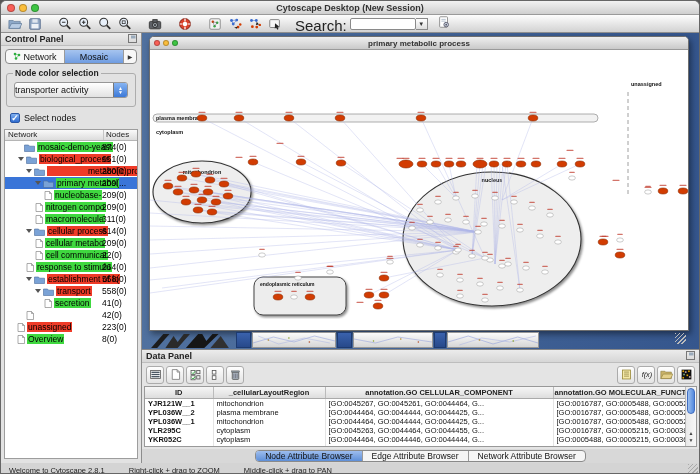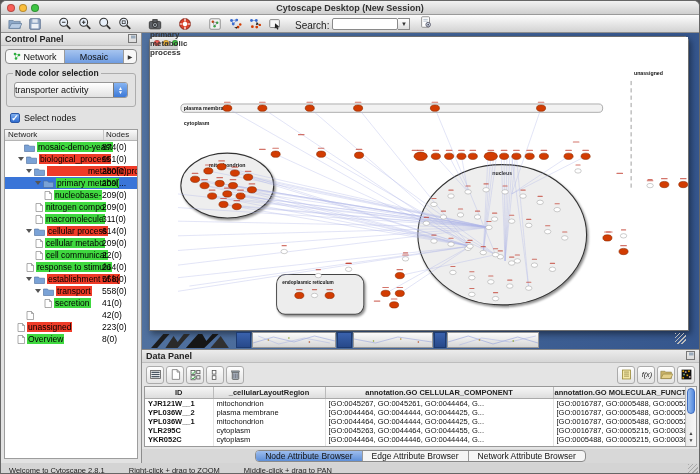--- a/index.html
+++ b/index.html
@@ -9,21 +9,21 @@
   .titlebar{height:14px;background:linear-gradient(#f2f2f2,#cfcfcf);border-bottom:1px solid #9a9a9a;position:relative;display:flex;align-items:center;border-radius:5px 5px 0 0;}
   .lights{display:flex;gap:4px;margin-left:6px;}
   .light{width:8px;height:8px;border-radius:50%;border:0.5px solid rgba(0,0,0,.25);}
   .l-red{background:#f95f57}.l-yel{background:#fbbe3c}.l-grn{background:#3ec544}
   .titlebar .t{position:absolute;left:0;right:0;text-align:center;font-size:9px;font-weight:bold;color:#333;}
   
   .toolbar{height:18px;background:linear-gradient(#fdfdfd,#d2d2d2);border-bottom:1px solid #8e8e8e;display:flex;align-items:center;padding:0 4px;}
   .tb-icon{width:16px;height:15px;margin:0 2px;display:inline-flex;align-items:center;justify-content:center;}
   .tb-icon svg{width:14px;height:14px;}
   .tb-gap{margin-left:12px;}
-  .search-lab{font-size:10px;color:#222;margin:4px 3px 0 10px;}
+  .search-lab{font-size:15px;color:#222;margin:4px 3px 0 10px;}
   .search-box{width:66px;height:12px;border:1px solid #8a8a8a;border-radius:2px;font-size:9px;padding:0 2px;background:#fff;}
   .drop-btn{width:12px;height:12px;border:1px solid #8a8a8a;border-left:none;background:linear-gradient(#fff,#ddd);font-size:6px;color:#333;display:flex;align-items:center;justify-content:center;}
   
   .main{display:flex;height:430px;}
   
   .cpanel{width:141px;background:#e2e2e2;border-right:1px solid #8d8d8d;display:flex;flex-direction:column;}
   .panel-head{height:13px;display:flex;align-items:center;padding:0 4px;font-size:9px;font-weight:bold;color:#222;background:linear-gradient(#ececec,#d6d6d6);border-bottom:1px solid #bdbdbd;}
   .panel-head .flo{margin-left:auto;}
   .flo svg{width:9px;height:9px;}
   .cp-tabs{display:flex;margin:3px 4px 2px 4px;border:1px solid #8a8a8a;border-radius:4px;background:#f7f7f7;height:15px;overflow:hidden;font-size:9px;}
@@ -43,21 +43,21 @@
   .tree-head .c2{width:33px;padding-left:2px;}
   .trow{position:relative;height:12px;display:flex;align-items:center;font-size:8.5px;overflow:hidden;}
   .trow.sel{background:#3a75d8;}
   .tarrow{width:0;height:0;border-left:3px solid transparent;border-right:3px solid transparent;border-top:4px solid #555;margin-right:2px;flex:none;}
   .ticon{flex:none;margin-right:2px;display:flex;}
   .chip{padding:0 1px;white-space:nowrap;overflow:hidden;max-width:96px;color:#000;}
   .tcount{position:absolute;right:1px;width:34px;font-size:8.5px;color:#000;text-align:left;background:transparent;}
   
   .rightcol{width:559px;display:flex;flex-direction:column;}
   .desktop{position:relative;height:316px;background:linear-gradient(90deg,#50719f,#35568d);overflow:hidden;}
-  .netwin{position:absolute;left:7px;top:3px;width:540px;height:295px;border:1px solid #6e6e6e;border-radius:5px 5px 0 0;background:#fff;box-shadow:2px 3px 6px rgba(0,0,0,.45);display:flex;}
+  .netwin{position:absolute;left:7px;top:3px;width:540px;height:295px;border:1px solid #6e6e6e;border-radius:5px 5px 0 0;background:#fff;box-shadow:2px 3px 6px rgba(0,0,0,.45);display:flex;flex-direction:column;}
   .netwin-tb{height:13px;background:linear-gradient(#efefef,#c9c9c9);border-bottom:1px solid #9a9a9a;border-radius:4px 4px 0 0;position:relative;display:flex;align-items:center;}
   .netwin-tb .lights{margin-left:4px;gap:3px;}
   .netwin-tb .light{width:6px;height:6px;}
   .netwin-tb .t{position:absolute;left:0;right:0;text-align:center;font-size:8px;font-weight:bold;color:#333;}
   .netcanvas{flex:1;background:#fff;overflow:hidden;}
   .strip{position:absolute;left:7px;top:299px;right:12px;height:16px;display:flex;align-items:stretch;gap:0;}
   .strip .zig{width:86px;height:16px;}
   .strip .blue{width:15px;background:linear-gradient(#3a62ad,#27498a);border:1px solid #1d3a70;margin:0 1px;}
   .strip .sliver{background:linear-gradient(#fbfbfb,#d6d6d6);border:1px solid #979797;}
   .grip{position:absolute;right:13px;top:300px;width:11px;height:11px;background:repeating-linear-gradient(135deg,#bbb 0 1px,transparent 1px 3px);}

